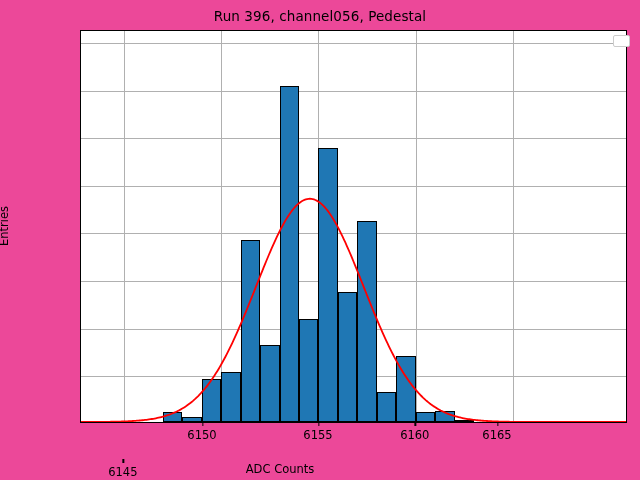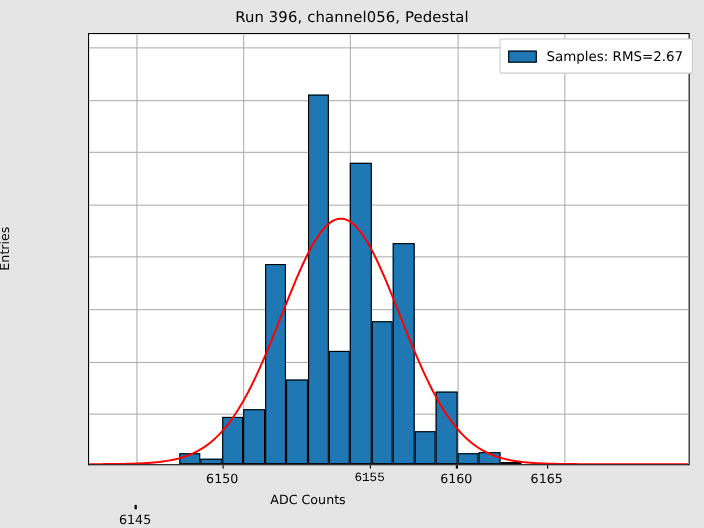--- a/index.html
+++ b/index.html
@@ -1,18 +1,18 @@
 <!DOCTYPE html>
 <html><head>
 <meta charset="utf-8">
 <style>
   html,body{margin:0;padding:0;background:#ffffff;}
   body{width:640px;height:480px;overflow:hidden;
        font-family:"DejaVu Sans","Liberation Sans",sans-serif;}
-  #figure{position:relative;width:640px;height:480px;background:#e5e5e5;}
+  #figure{position:relative;width:640px;height:480px;background:#ec4899;}
 
   #title{position:absolute;left:0;top:8px;width:640px;text-align:center;
          font-size:13.5px;color:#000000;letter-spacing:0.1px;}
 
   
   #plot{position:absolute;left:80px;top:30px;width:547px;height:393px;
         border:1.1px solid #000000;box-sizing:border-box;background:#ffffff;
         overflow:hidden;}
 
   .gridh,.gridv{position:absolute;background:#b0b0b0;}
@@ -22,21 +22,21 @@
   .bar{position:absolute;bottom:0;background:#1f77b4;
        border:1.1px solid #000000;box-sizing:border-box;}
 
   #fitsvg{position:absolute;left:0;top:0;width:100%;height:100%;}
   .xtick{position:absolute;top:428px;transform:translateX(-50%);
          font-size:11.5px;color:#000000;white-space:nowrap;}
   .xtickmark{position:absolute;top:0;width:1.2px;height:4px;background:#000;}
 
   #ylabel{position:absolute;left:4px;top:226px;transform:translate(-50%,-50%) rotate(-90deg);
           transform-origin:center center;font-size:11.5px;color:#000;white-space:nowrap;}
-  #xlabel{position:absolute;left:0;top:447px;width:560px;text-align:center;
+  #xlabel{position:absolute;left:0;top:462px;width:560px;text-align:center;
           font-size:11.5px;color:#000;}
 
   #legend{position:absolute;right:10px;top:35px;background:#ffffff;
           border:1px solid #cccccc;border-radius:2px;padding:5px 8px 5px 7px;
           box-shadow:0 0 0 0 #fff;}
   .legrow{display:flex;align-items:center;height:20px;}
   .legpatch{width:26px;height:11px;background:#1f77b4;border:1.1px solid #000;
             box-sizing:border-box;margin-right:9px;}
   .legline{width:26px;height:0;border-top:1.7px solid #ff0000;margin-right:9px;}
   .legtxt{font-size:12.2px;color:#000;white-space:nowrap;}
@@ -49,21 +49,21 @@
 
   <div id="title">Run 396, channel056, Pedestal</div>
 
   <div id="ylabel">Entries</div>
   <div id="xlabel">ADC Counts</div>
 
   <div id="ticks-y"></div>
   <div id="ticks-x">
       <div class="xtick" style="left: 122.83px; margin-top: 37px;">6145<span class="xtickmark" style="left: 50%; top: -6px;"></span></div>
       <div class="xtick" style="left: 202px;">6150<span class="xtickmark" style="left: 50%; top: -6px;"></span></div>
-      <div class="xtick" style="left: 336px; font-family: Liberation Mono, monospace;">6155<span class="xtickmark" style="left: 50%; top: -6px;"></span></div>
+      <div class="xtick" style="left: 318px;">6155<span class="xtickmark" style="left: 50%; top: -6px;"></span></div>
       <div class="xtick" style="left: 414.82px;">6160<span class="xtickmark" style="left: 50%; top: -6px;"></span></div>
       <div class="xtick" style="left: 497px;">6165<span class="xtickmark" style="left: 50%; top: -6px;"></span></div>
     </div>
 
   <div id="plot">
     <div id="grid-layer">
         <div class="gridh" style="top: 345.36px;"></div>
         <div class="gridh" style="top: 297.73px;"></div>
         <div class="gridh" style="top: 250.09px;"></div>
         <div class="gridh" style="top: 202.45px;"></div>
@@ -94,19 +94,15 @@
         <div class="bar" style="left: 334.82px; width: 19.47px; height: 10px;"></div>
         <div class="bar" style="left: 354.28px; width: 19.47px; height: 11.43px;"></div>
         <div class="bar" style="left: 373.75px; width: 19.47px; height: 1.43px;"></div>
       </div>
     <svg id="fitsvg" viewBox="0 0 547 393" preserveAspectRatio="none">
       <path id="fitpath" fill="none" stroke="#ff0000" stroke-width="1.8" vector-effect="non-scaling-stroke" d="M0.00 392.97 L1.37 392.97 L2.74 392.97 L4.10 392.96 L5.47 392.96 L6.84 392.95 L8.21 392.95 L9.57 392.94 L10.94 392.94 L12.31 392.93 L13.68 392.92 L15.04 392.92 L16.41 392.91 L17.78 392.90 L19.15 392.89 L20.51 392.88 L21.88 392.86 L23.25 392.85 L24.62 392.83 L25.98 392.82 L27.35 392.80 L28.72 392.78 L30.09 392.76 L31.45 392.73 L32.82 392.71 L34.19 392.68 L35.56 392.65 L36.92 392.62 L38.29 392.58 L39.66 392.54 L41.03 392.50 L42.39 392.45 L43.76 392.40 L45.13 392.35 L46.50 392.29 L47.86 392.22 L49.23 392.15 L50.60 392.08 L51.97 392.00 L53.33 391.91 L54.70 391.82 L56.07 391.72 L57.43 391.61 L58.80 391.50 L60.17 391.37 L61.54 391.24 L62.90 391.09 L64.27 390.94 L65.64 390.77 L67.01 390.59 L68.37 390.40 L69.74 390.20 L71.11 389.98 L72.48 389.75 L73.84 389.51 L75.21 389.24 L76.58 388.96 L77.95 388.66 L79.31 388.34 L80.68 388.00 L82.05 387.65 L83.42 387.26 L84.78 386.86 L86.15 386.43 L87.52 385.97 L88.89 385.49 L90.25 384.98 L91.62 384.44 L92.99 383.87 L94.36 383.27 L95.72 382.64 L97.09 381.97 L98.46 381.27 L99.83 380.53 L101.19 379.75 L102.56 378.93 L103.93 378.07 L105.30 377.17 L106.66 376.22 L108.03 375.23 L109.40 374.20 L110.77 373.11 L112.14 371.98 L113.50 370.79 L114.87 369.56 L116.24 368.27 L117.61 366.93 L118.97 365.53 L120.34 364.08 L121.71 362.56 L123.08 360.99 L124.44 359.36 L125.81 357.67 L127.18 355.92 L128.55 354.11 L129.91 352.24 L131.28 350.30 L132.65 348.30 L134.02 346.23 L135.38 344.10 L136.75 341.91 L138.12 339.65 L139.49 337.33 L140.85 334.94 L142.22 332.49 L143.59 329.98 L144.96 327.41 L146.32 324.77 L147.69 322.07 L149.06 319.32 L150.43 316.51 L151.79 313.64 L153.16 310.71 L154.53 307.73 L155.90 304.70 L157.26 301.63 L158.63 298.50 L160.00 295.33 L161.37 292.12 L162.73 288.87 L164.10 285.59 L165.47 282.27 L166.83 278.92 L168.20 275.55 L169.57 272.16 L170.94 268.74 L172.30 265.32 L173.67 261.88 L175.04 258.44 L176.41 254.99 L177.77 251.55 L179.14 248.11 L180.51 244.68 L181.88 241.28 L183.24 237.89 L184.61 234.53 L185.98 231.20 L187.35 227.90 L188.71 224.65 L190.08 221.44 L191.45 218.28 L192.82 215.18 L194.18 212.14 L195.55 209.17 L196.92 206.27 L198.29 203.44 L199.65 200.69 L201.02 198.03 L202.39 195.46 L203.76 192.99 L205.12 190.61 L206.49 188.33 L207.86 186.16 L209.23 184.11 L210.59 182.17 L211.96 180.34 L213.33 178.64 L214.70 177.06 L216.06 175.61 L217.43 174.30 L218.80 173.11 L220.17 172.06 L221.54 171.15 L222.90 170.37 L224.27 169.74 L225.64 169.25 L227.01 168.90 L228.37 168.69 L229.74 168.63 L231.11 168.72 L232.48 168.94 L233.84 169.31 L235.21 169.82 L236.58 170.48 L237.95 171.27 L239.31 172.20 L240.68 173.27 L242.05 174.48 L243.42 175.81 L244.78 177.28 L246.15 178.88 L247.52 180.59 L248.89 182.44 L250.25 184.39 L251.62 186.47 L252.99 188.65 L254.36 190.94 L255.72 193.33 L257.09 195.82 L258.46 198.41 L259.83 201.08 L261.19 203.84 L262.56 206.68 L263.93 209.59 L265.30 212.57 L266.66 215.62 L268.03 218.73 L269.40 221.89 L270.77 225.11 L272.13 228.37 L273.50 231.67 L274.87 235.00 L276.23 238.37 L277.60 241.76 L278.97 245.17 L280.34 248.60 L281.70 252.04 L283.07 255.48 L284.44 258.93 L285.81 262.37 L287.17 265.81 L288.54 269.23 L289.91 272.64 L291.28 276.03 L292.64 279.40 L294.01 282.75 L295.38 286.06 L296.75 289.34 L298.11 292.58 L299.48 295.79 L300.85 298.95 L302.22 302.07 L303.58 305.14 L304.95 308.16 L306.32 311.13 L307.69 314.05 L309.05 316.91 L310.42 319.71 L311.79 322.46 L313.16 325.15 L314.52 327.78 L315.89 330.34 L317.26 332.85 L318.63 335.29 L319.99 337.66 L321.36 339.97 L322.73 342.22 L324.10 344.41 L325.46 346.53 L326.83 348.59 L328.20 350.58 L329.57 352.51 L330.94 354.37 L332.30 356.18 L333.67 357.92 L335.04 359.60 L336.41 361.22 L337.77 362.78 L339.14 364.29 L340.51 365.73 L341.88 367.12 L343.24 368.46 L344.61 369.74 L345.98 370.97 L347.35 372.14 L348.71 373.27 L350.08 374.35 L351.45 375.38 L352.82 376.36 L354.18 377.30 L355.55 378.19 L356.92 379.05 L358.29 379.86 L359.65 380.63 L361.02 381.37 L362.39 382.07 L363.76 382.73 L365.12 383.36 L366.49 383.96 L367.86 384.52 L369.23 385.06 L370.59 385.56 L371.96 386.04 L373.33 386.49 L374.70 386.92 L376.06 387.32 L377.43 387.70 L378.80 388.05 L380.17 388.39 L381.53 388.71 L382.90 389.00 L384.27 389.28 L385.63 389.54 L387.00 389.79 L388.37 390.02 L389.74 390.23 L391.10 390.43 L392.47 390.62 L393.84 390.80 L395.21 390.96 L396.57 391.11 L397.94 391.26 L399.31 391.39 L400.68 391.51 L402.04 391.63 L403.41 391.73 L404.78 391.83 L406.15 391.93 L407.51 392.01 L408.88 392.09 L410.25 392.16 L411.62 392.23 L412.98 392.30 L414.35 392.35 L415.72 392.41 L417.09 392.46 L418.45 392.50 L419.82 392.55 L421.19 392.58 L422.56 392.62 L423.92 392.65 L425.29 392.68 L426.66 392.71 L428.03 392.74 L429.39 392.76 L430.76 392.78 L432.13 392.80 L433.50 392.82 L434.86 392.84 L436.23 392.85 L437.60 392.86 L438.97 392.88 L440.34 392.89 L441.70 392.90 L443.07 392.91 L444.44 392.92 L445.81 392.93 L447.17 392.93 L448.54 392.94 L449.91 392.95 L451.28 392.95 L452.64 392.96 L454.01 392.96 L455.38 392.96 L456.75 392.97 L458.11 392.97 L459.48 392.97 L460.85 392.98 L462.22 392.98 L463.58 392.98 L464.95 392.98 L466.32 392.98 L467.69 392.99 L469.05 392.99 L470.42 392.99 L471.79 392.99 L473.16 392.99 L474.52 392.99 L475.89 392.99 L477.26 392.99 L478.63 392.99 L479.99 393.00 L481.36 393.00 L482.73 393.00 L484.10 393.00 L485.46 393.00 L486.83 393.00 L488.20 393.00 L489.57 393.00 L490.93 393.00 L492.30 393.00 L493.67 393.00 L495.03 393.00 L496.40 393.00 L497.77 393.00 L499.14 393.00 L500.50 393.00 L501.87 393.00 L503.24 393.00 L504.61 393.00 L505.97 393.00 L507.34 393.00 L508.71 393.00 L510.08 393.00 L511.44 393.00 L512.81 393.00 L514.18 393.00 L515.55 393.00 L516.91 393.00 L518.28 393.00 L519.65 393.00 L521.02 393.00 L522.38 393.00 L523.75 393.00 L525.12 393.00 L526.49 393.00 L527.85 393.00 L529.22 393.00 L530.59 393.00 L531.96 393.00 L533.32 393.00 L534.69 393.00 L536.06 393.00 L537.43 393.00 L538.79 393.00 L540.16 393.00 L541.53 393.00 L542.90 393.00 L544.26 393.00 L545.63 393.00 L547.00 393.00"></path>
     </svg>
   </div>
 
   <div id="legend">
-    <div class="legrow">
-      <span class="legpatch"></span>
-      <span class="legtxt">Samples: RMS=2.67</span>
-    </div>
   </div>
 
 </div>
 
 </body></html>

